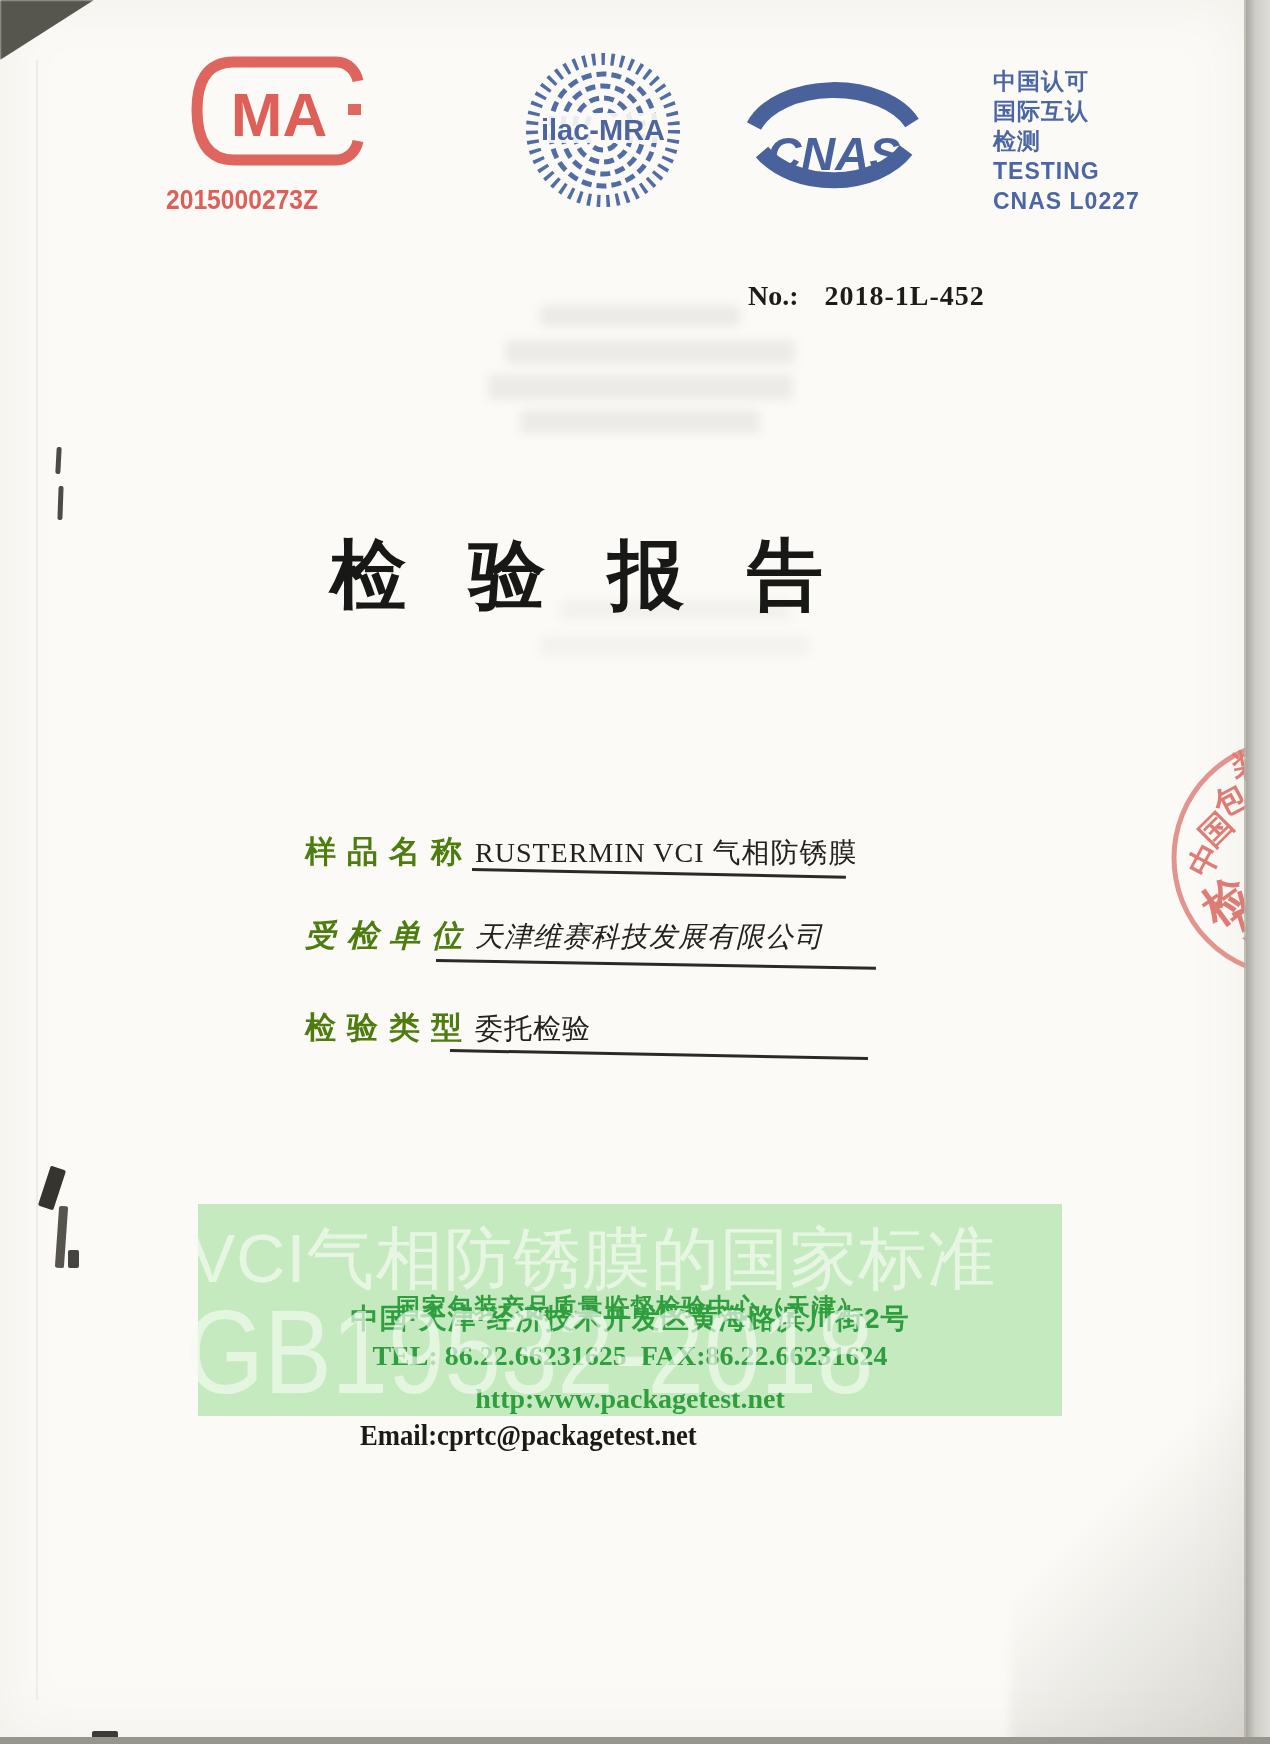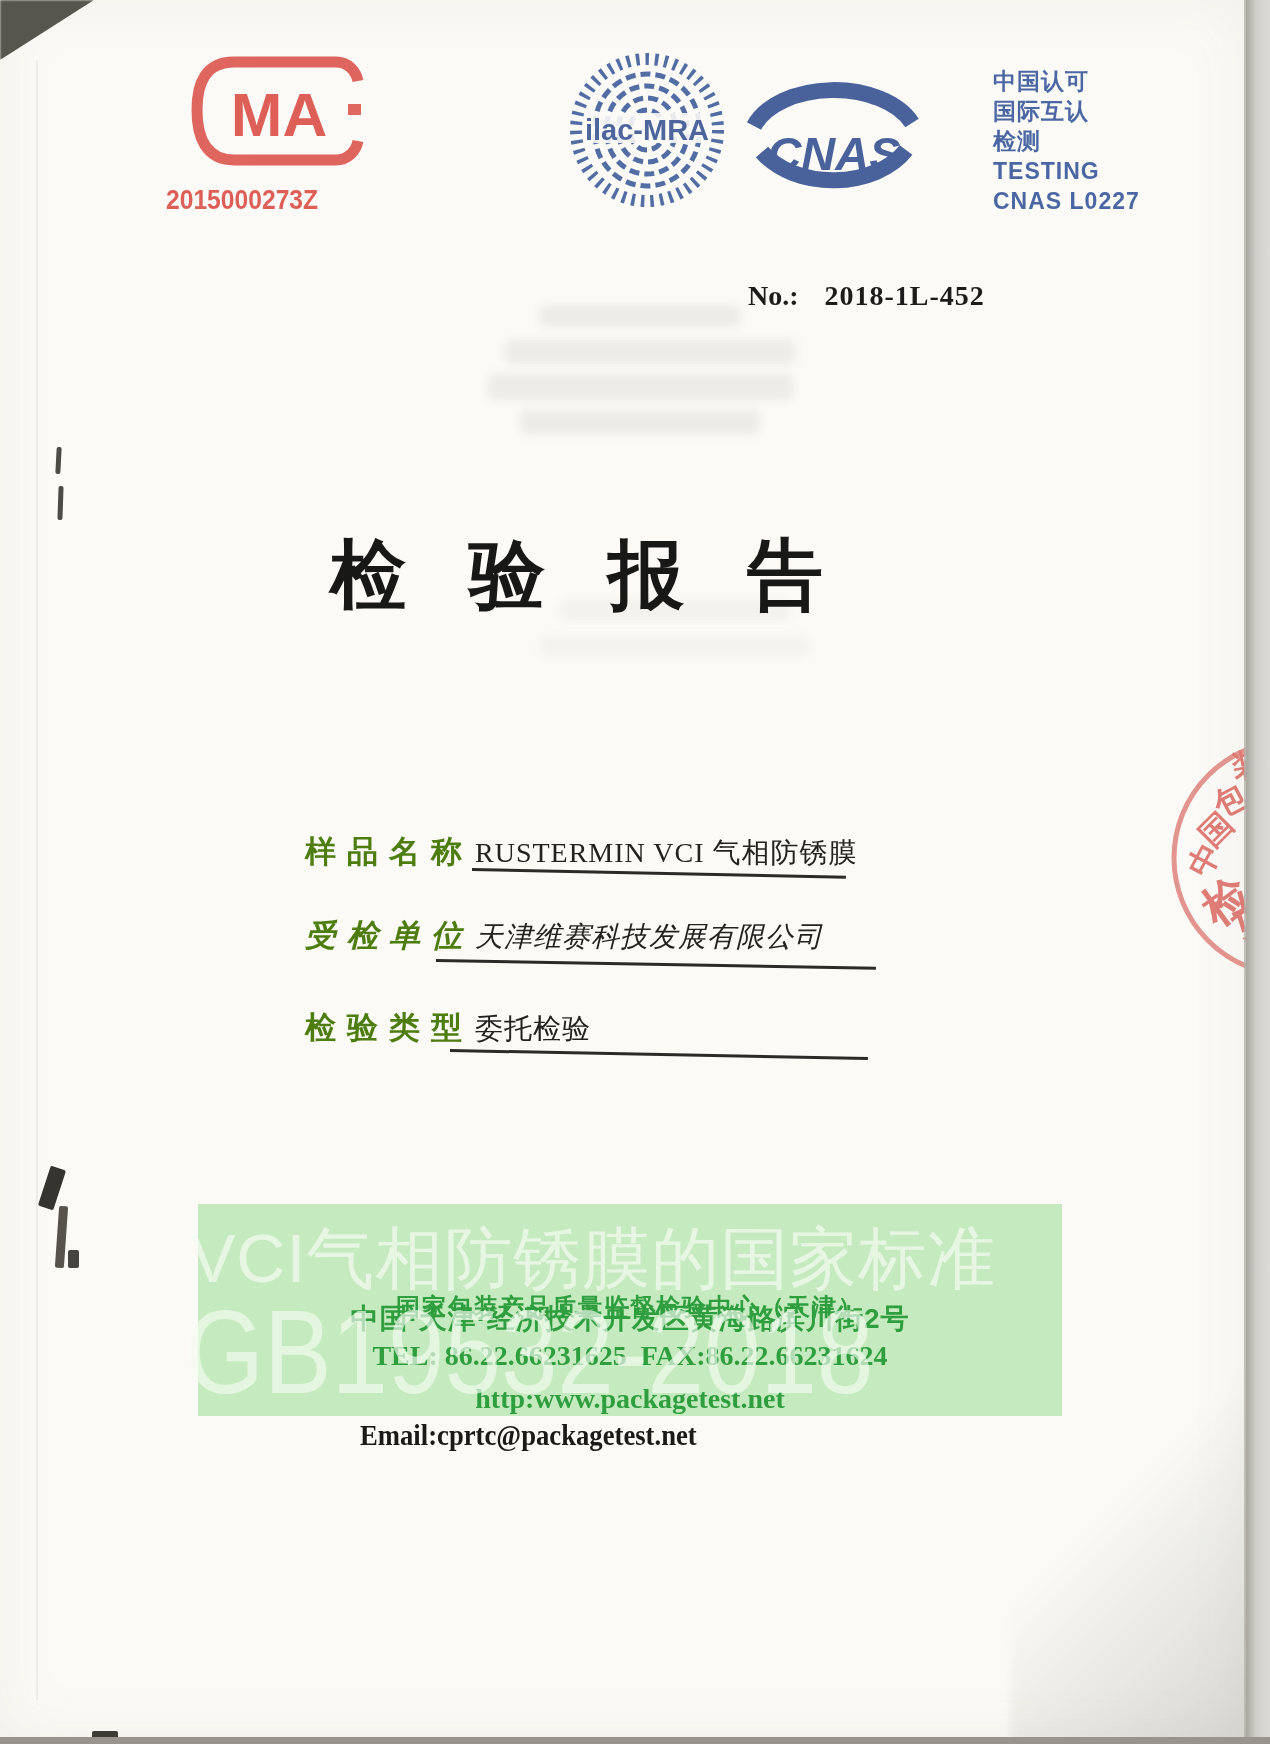--- a/index.html
+++ b/index.html
@@ -30,21 +30,21 @@
   .m5{left:68px;top:1250px;width:11px;height:18px;background:#454440;}
   .m6{left:92px;top:1731px;width:26px;height:9px;background:#3c3b36;}
   .br-shade{position:absolute;right:0;bottom:0;width:260px;height:420px;z-index:18;
             background:linear-gradient(315deg,rgba(168,166,158,0.45),rgba(168,166,158,0) 60%);filter:blur(4px);}
 
   
   .cma-wrap{position:absolute;left:186px;top:50px;}
   .cma-number{position:absolute;left:166px;top:184px;color:var(--stamp-red);opacity:.85;
               font-weight:bold;font-size:28px;letter-spacing:0px;transform:scaleX(0.88);transform-origin:left;
               font-family:"Liberation Sans",sans-serif;}
-  .ilac-wrap{position:absolute;left:568px;top:50px;opacity:.92;}
+  .ilac-wrap{position:absolute;left:524px;top:50px;opacity:.92;}
   .cnas-wrap{position:absolute;left:746px;top:68px;opacity:.92;}
   .accred{position:absolute;left:993px;top:66px;color:var(--logo-blue);font-weight:bold;
           font-size:23px;line-height:30px;letter-spacing:1px;opacity:.92;}
 
   
   .report-no{position:absolute;left:748px;top:280px;font-family:"Liberation Serif","DejaVu Serif",serif;
              font-weight:bold;font-size:28px;color:var(--ink-black);}
   .report-no .val{margin-left:26px;letter-spacing:1px;}
 
   

